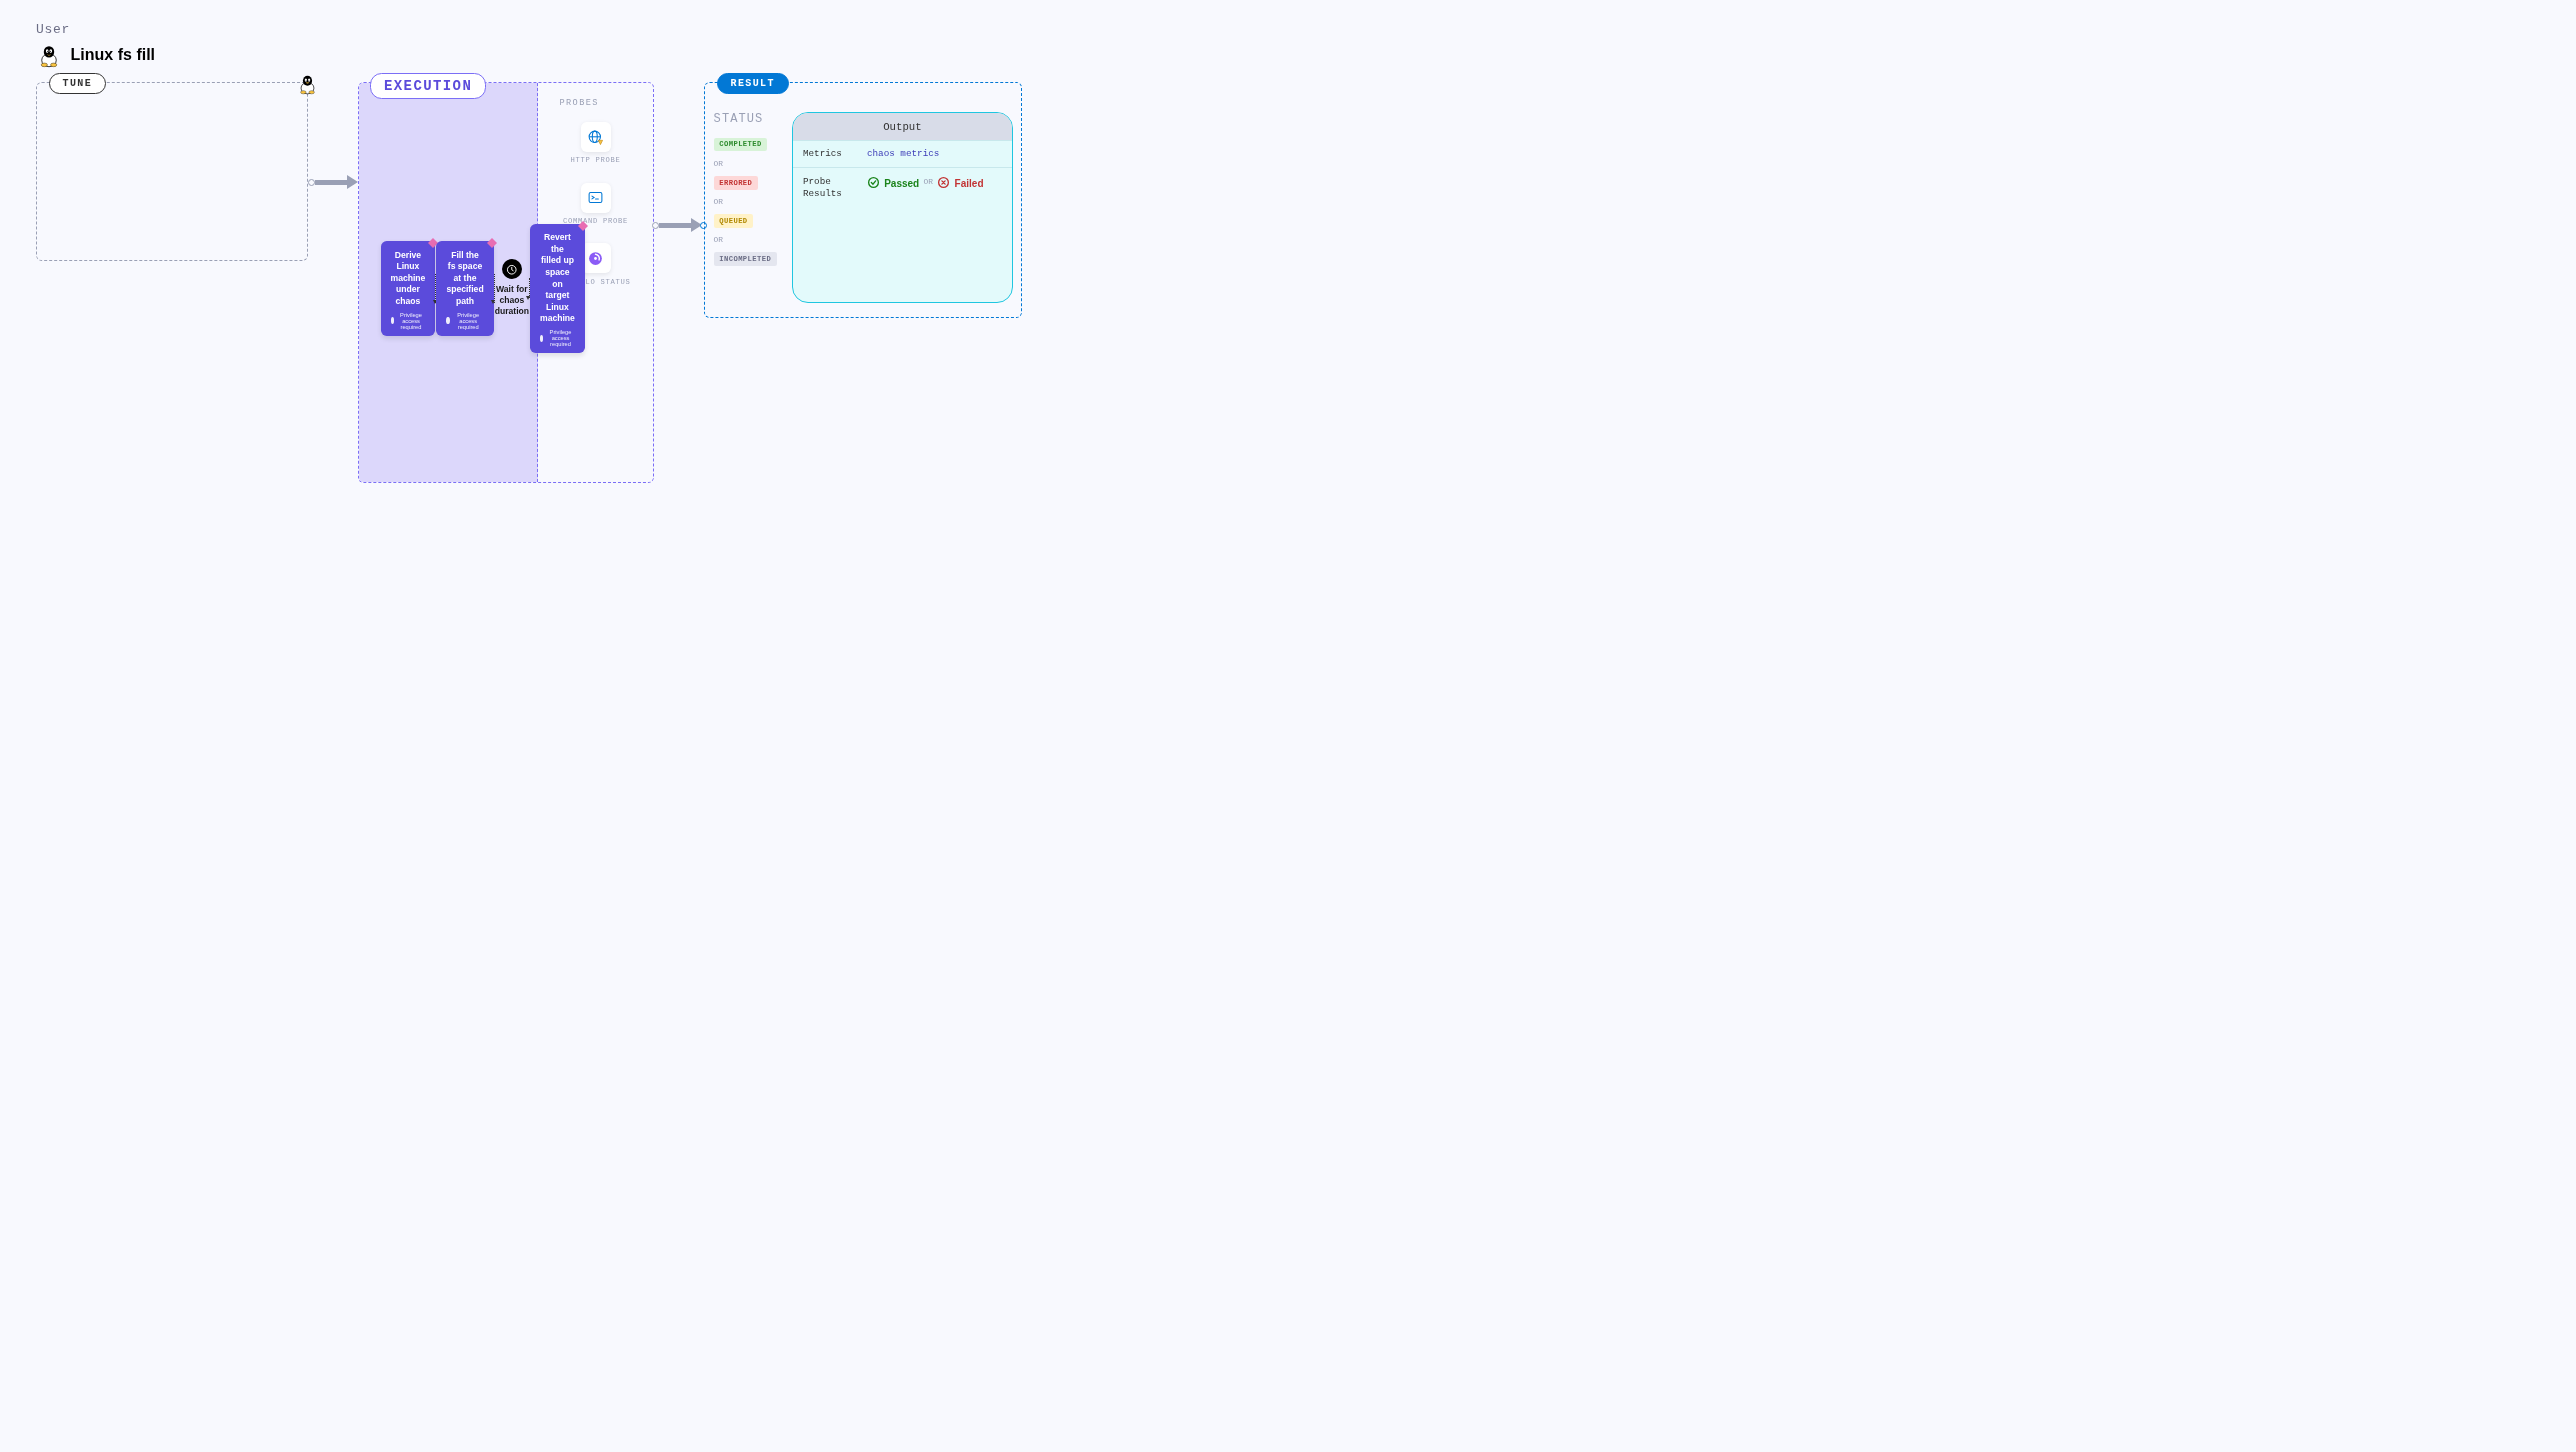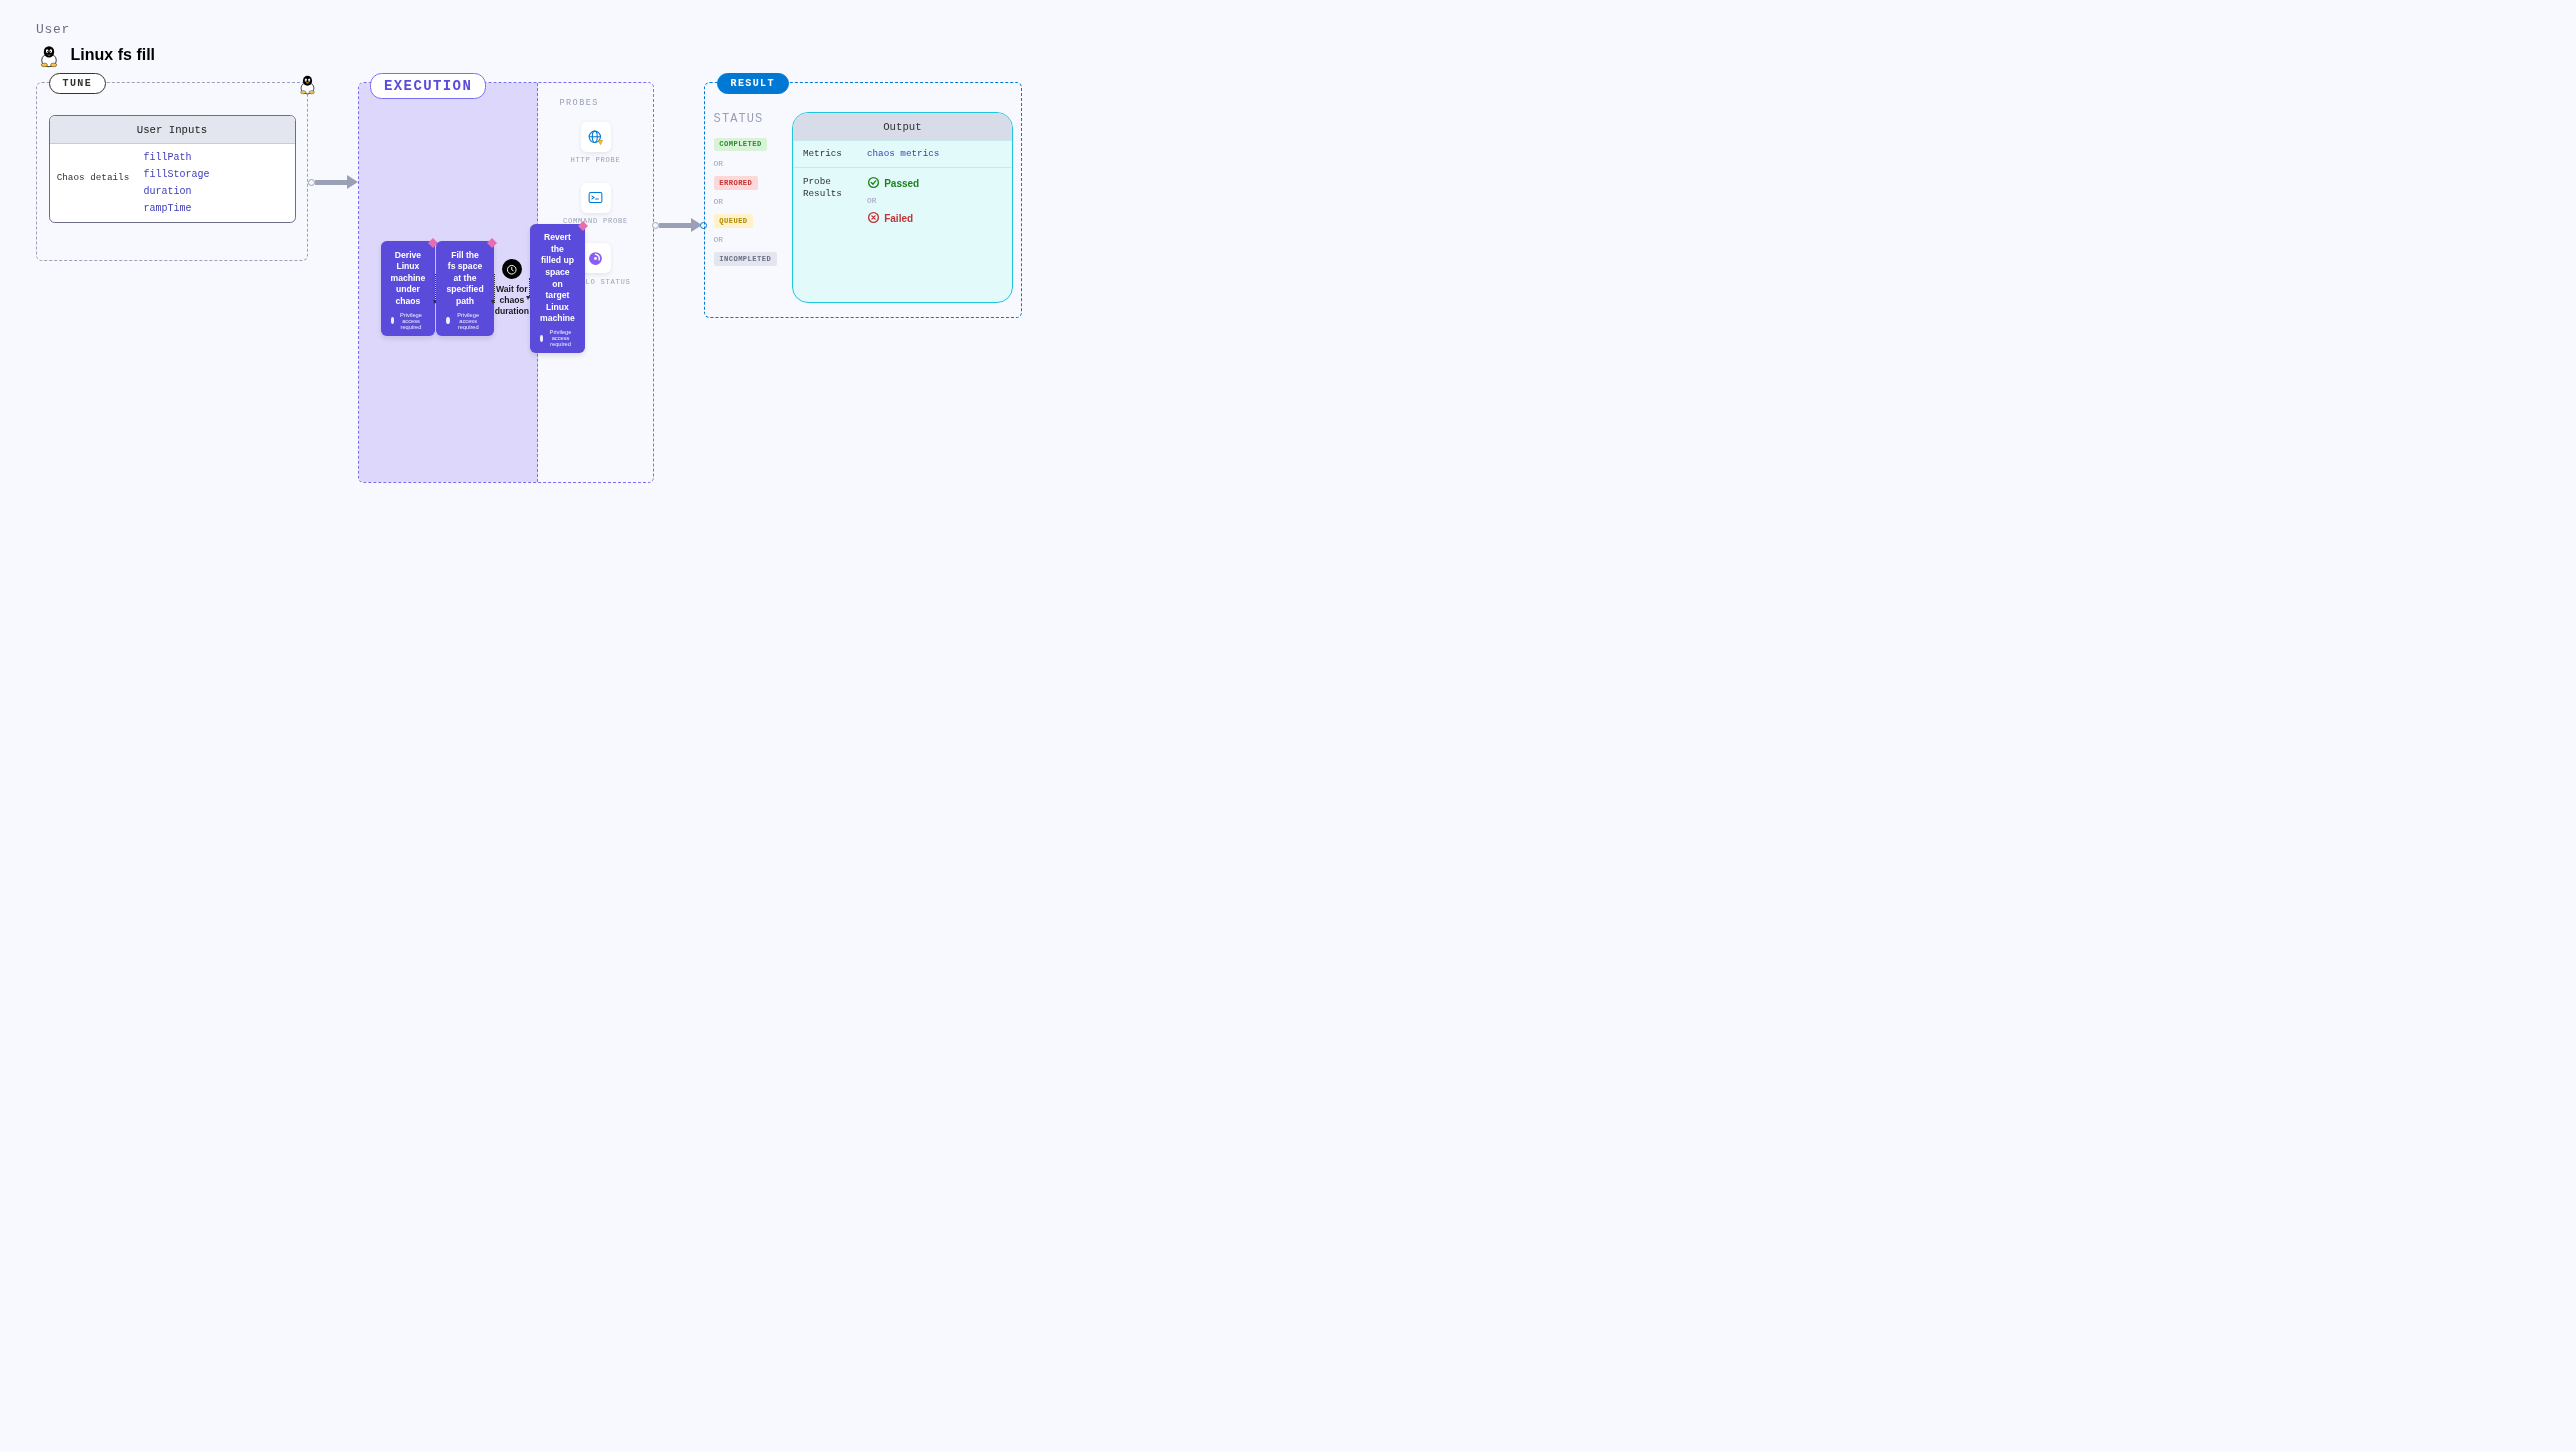--- a/index.html
+++ b/index.html
@@ -243,21 +243,21 @@
 .out-key {
   font-family: 'Courier New', monospace;
   font-size: 9.3px; color: #333;
   width: 64px; flex-shrink: 0;
   line-height: 1.3;
 }
 .out-val {
   font-family: 'Courier New', monospace;
   font-size: 9.3px; color: #3D3DB8;
 }
-.pass-fail { display: flex; flex-direction: column; gap: 4.3px; }
+.pass-fail { display: flex; flex-direction: row; gap: 4.3px; }
 .pf-item { display: flex; align-items: center; gap: 4.3px; font-weight: 700; font-size: 10px; }
 .pf-passed { color: #1B841B; }
 .pf-failed { color: #C23434; }
 .pf-or {
   font-family: 'Courier New', monospace;
   font-size: 7.9px; color: #9AA0B5; margin: 1.4px 0 1.4px 0;
 }
 
 .arrow {
   display: flex; align-items: center;
@@ -319,32 +319,20 @@
           <ellipse cx="50" cy="38" rx="20" ry="22" fill="#000"></ellipse>
           <ellipse cx="43" cy="35" rx="5" ry="7" fill="#fff"></ellipse>
           <ellipse cx="57" cy="35" rx="5" ry="7" fill="#fff"></ellipse>
           <circle cx="44" cy="36" r="2" fill="#000"></circle>
           <circle cx="56" cy="36" r="2" fill="#000"></circle>
           <path d="M 42 46 Q 50 54 58 46" fill="#F9C440"></path>
           <ellipse cx="32" cy="88" rx="12" ry="7" fill="#F9C440" stroke="#000" stroke-width="1.5"></ellipse>
           <ellipse cx="68" cy="88" rx="12" ry="7" fill="#F9C440" stroke="#000" stroke-width="1.5"></ellipse>
         </svg>
     </span>
-    <div class="inputs-box">
-      <div class="inputs-header">User Inputs</div>
-      <div class="inputs-body">
-        <div class="inputs-left">Chaos details</div>
-        <div class="inputs-right">
-          <div class="input-item">fillPath</div>
-          <div class="input-item">fillStorage</div>
-          <div class="input-item">duration</div>
-          <div class="input-item">rampTime</div>
-        </div>
-      </div>
-    </div>
   </div>
 
   <div class="arrow" style="top:93px; left:272px;">
     <div class="arrow-start"></div>
     <div class="arrow-line" style="width:31.5px;"></div>
     <div class="arrow-head"></div>
   </div>
 
   <div class="exec-wrap">
     <div class="exec-label">EXECUTION</div>

